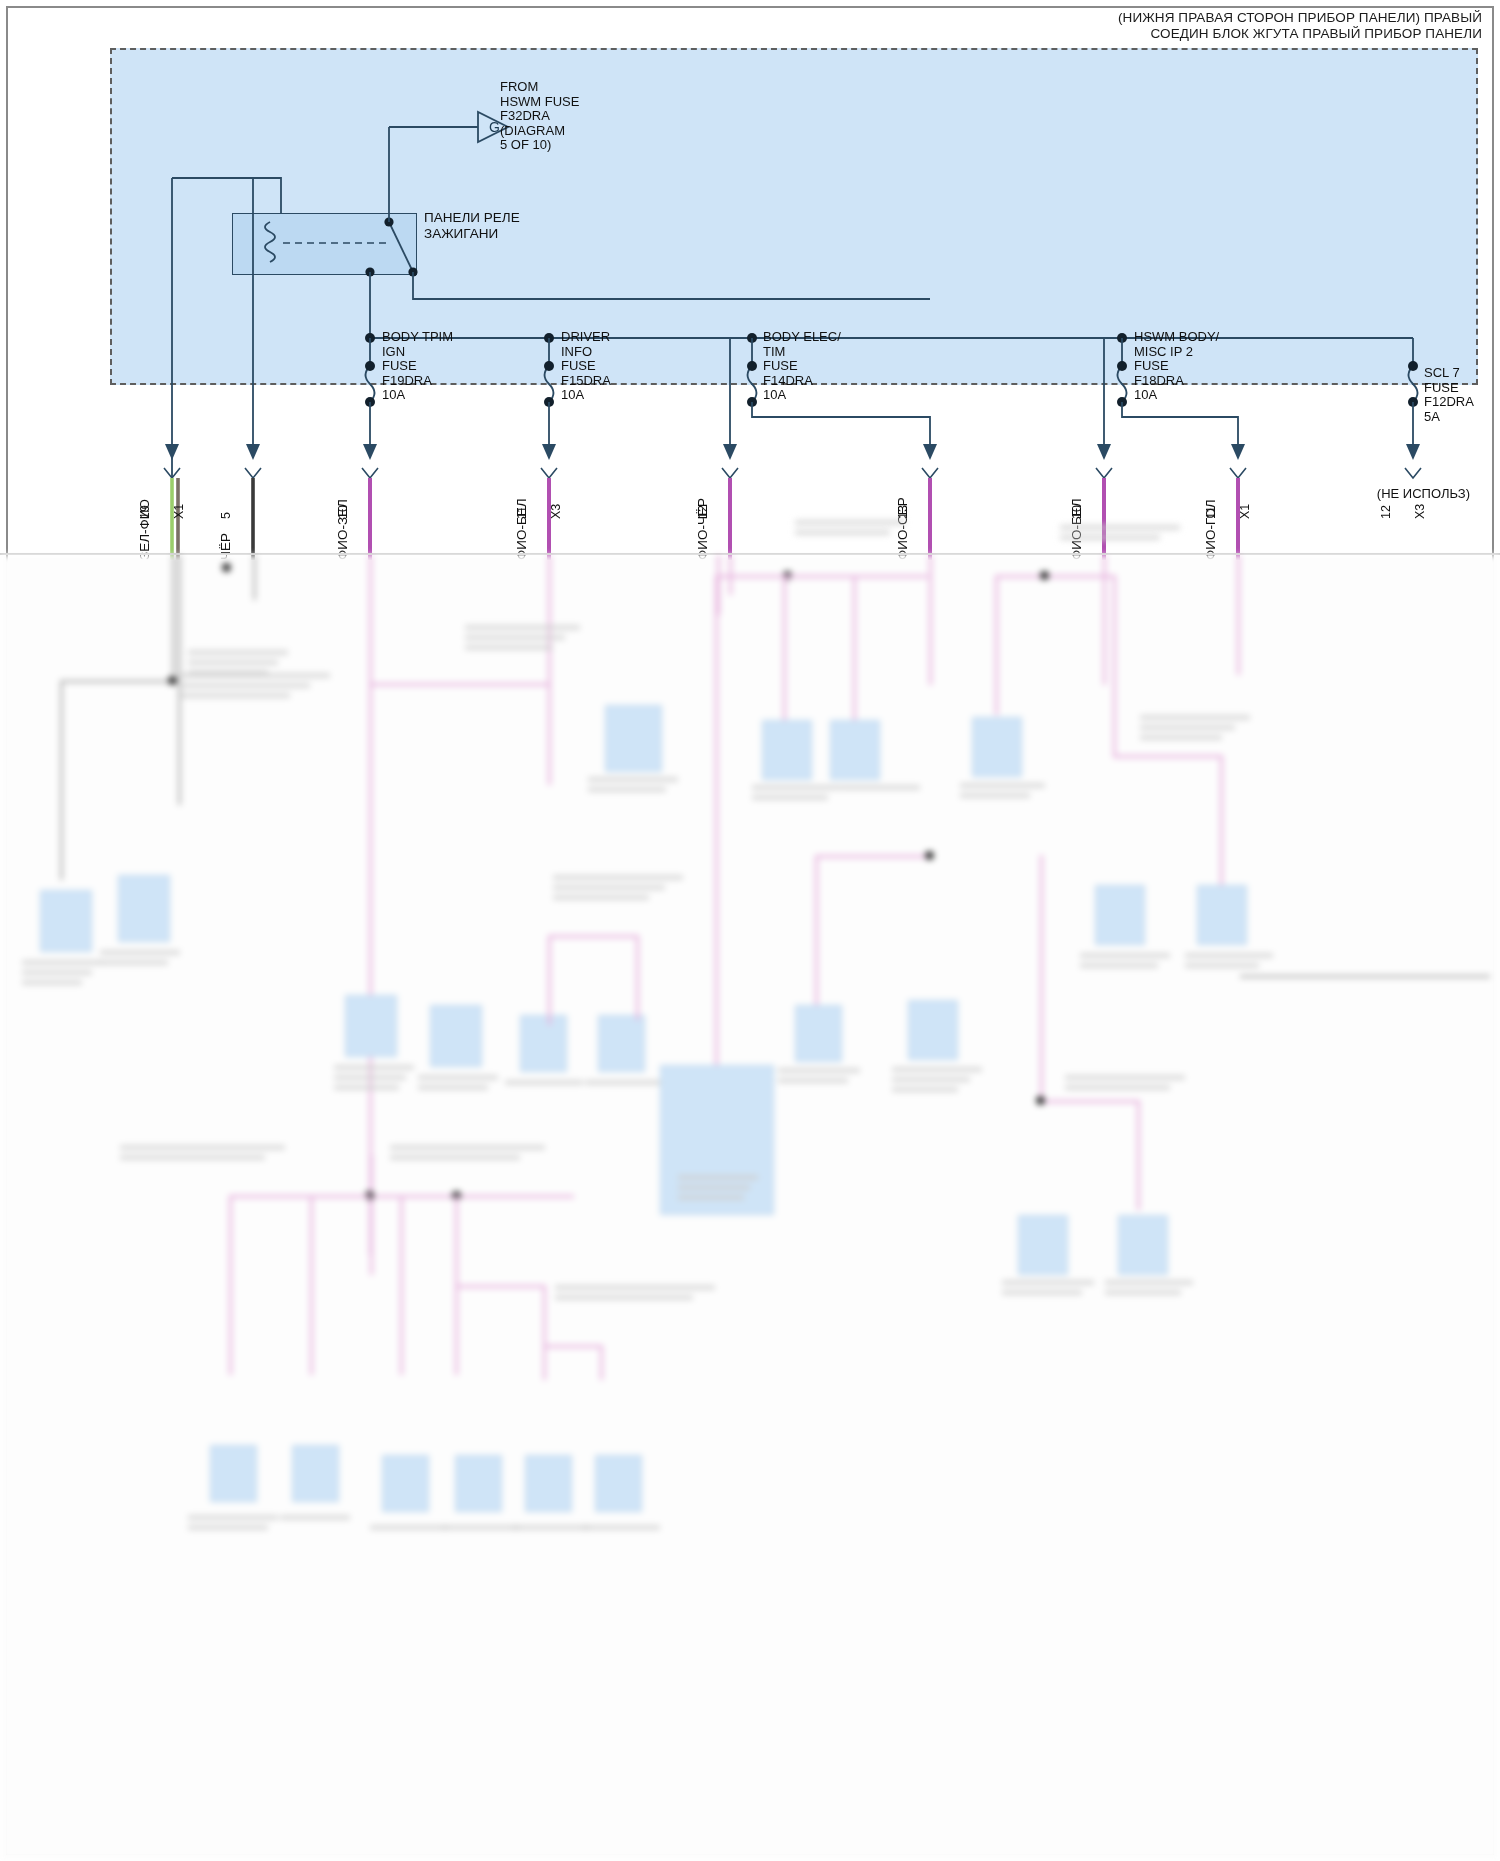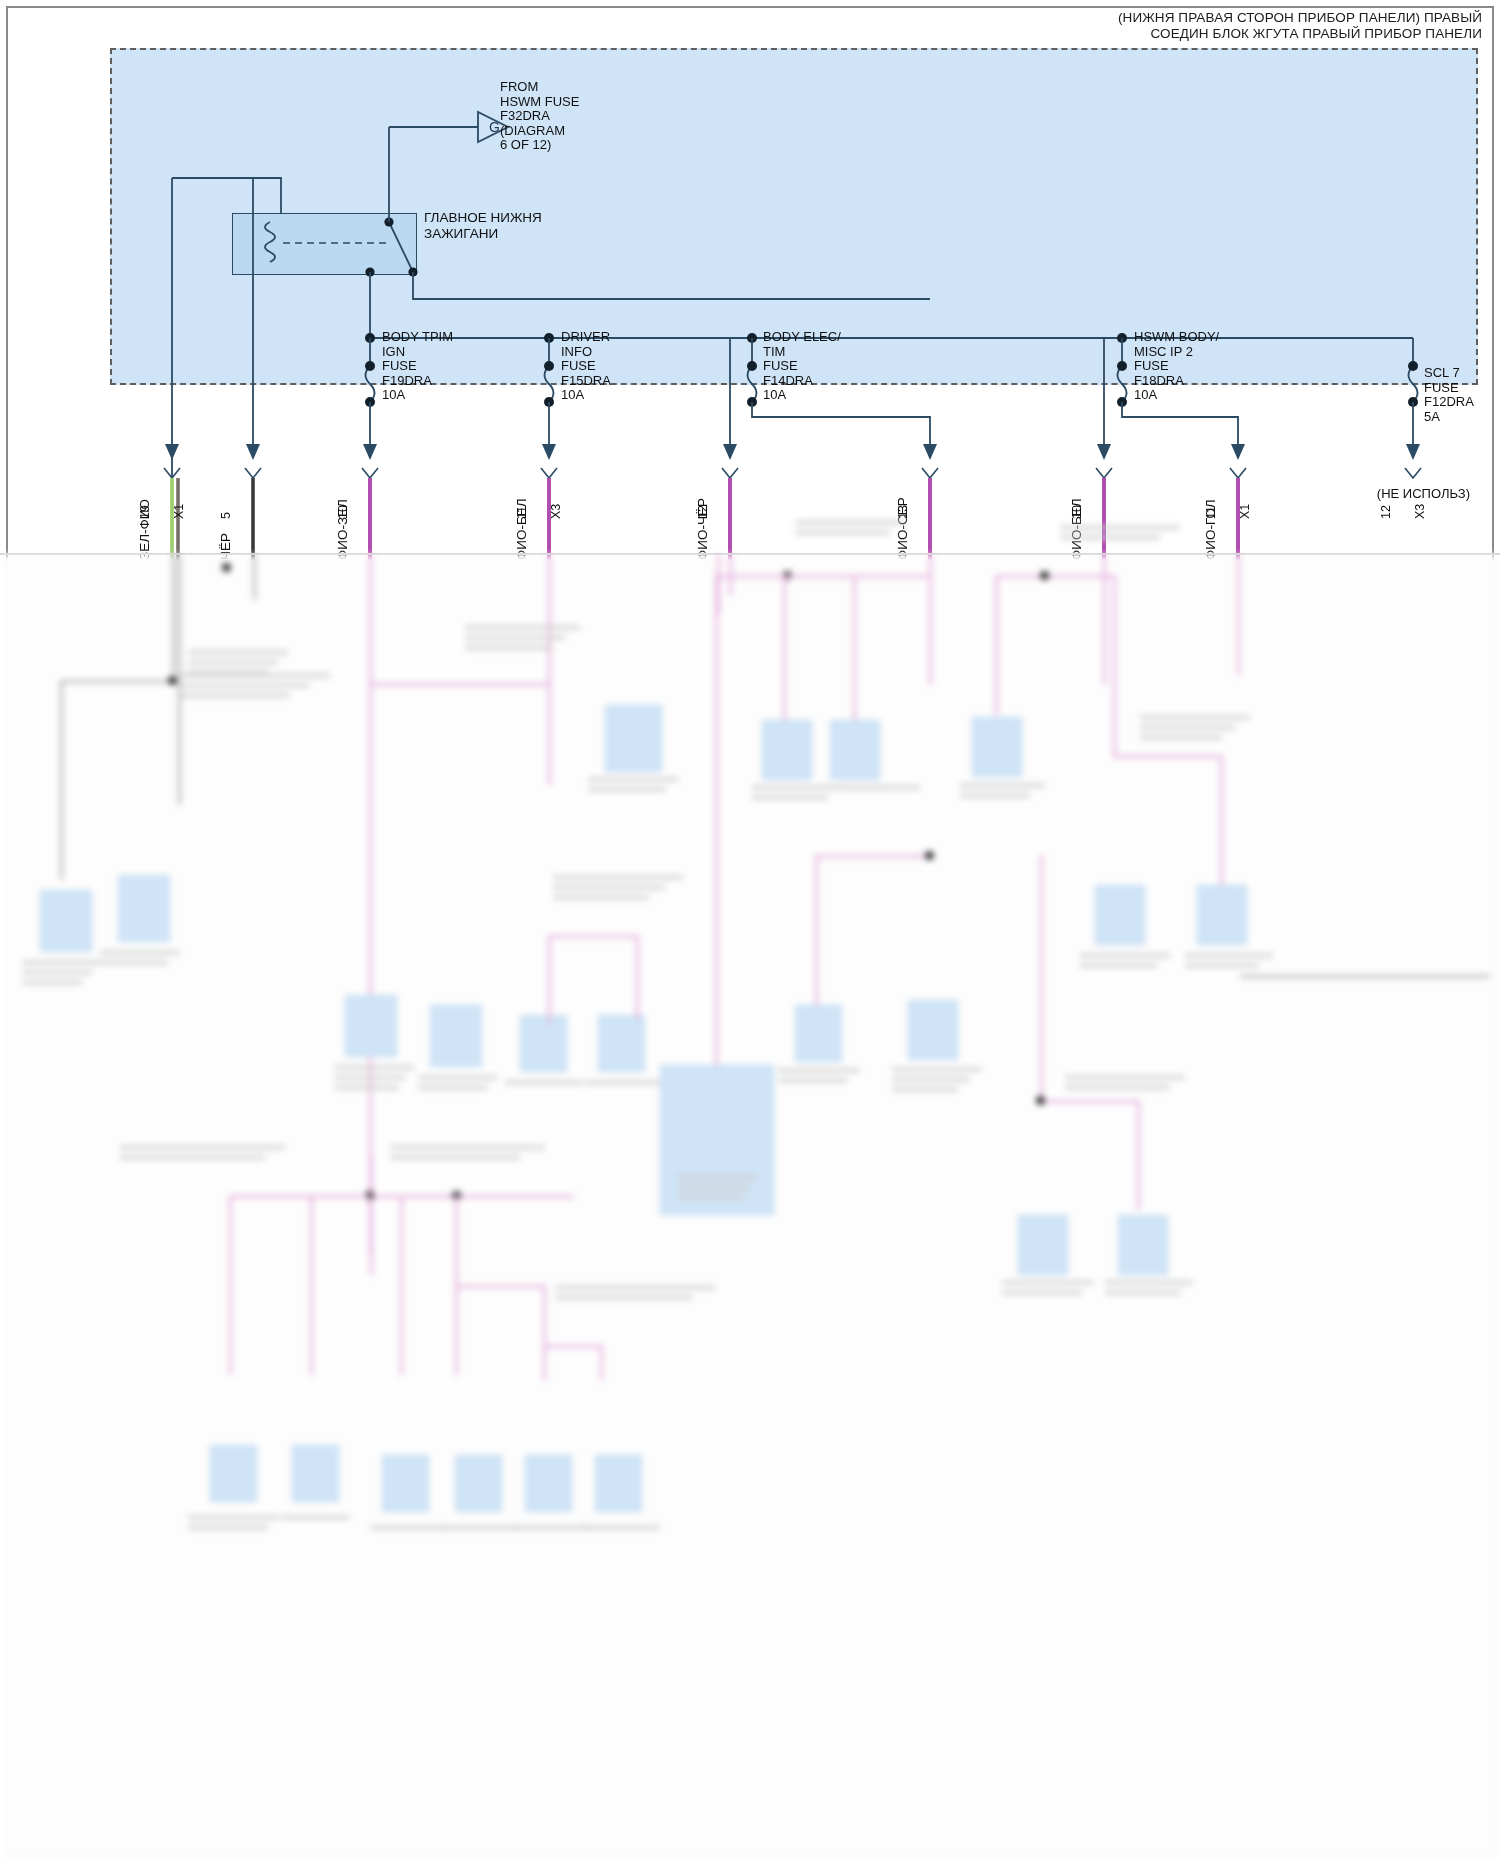--- a/index.html
+++ b/index.html
@@ -169,25 +169,25 @@
     <line x1="930" y1="478" x2="930" y2="560" stroke="#b14fb1" stroke-width="4"></line>
     <line x1="1104" y1="478" x2="1104" y2="560" stroke="#b14fb1" stroke-width="4"></line>
     <line x1="1238" y1="478" x2="1238" y2="560" stroke="#b14fb1" stroke-width="4"></line>
   </svg>
 
   <div class="gnode-txt">
     <div>FROM</div>
     <div>HSWM FUSE</div>
     <div>F32DRA</div>
     <div>(DIAGRAM</div>
-    <div>6 OF 12)</div>
+    <div>5 OF 10)</div>
   </div>
 
   <div class="relay-label">
-    <div>ГЛАВНОЕ НИЖНЯ</div>
+    <div>ПАНЕЛИ РЕЛЕ</div>
     <div>ЗАЖИГАНИ</div>
   </div>
 
   <div class="fuse-txt" style="left:382px;top:330px;">
     <div>BODY TPIM</div>
     <div>IGN</div>
     <div>FUSE</div>
     <div>F19DRA</div>
     <div>10A</div>
   </div>

